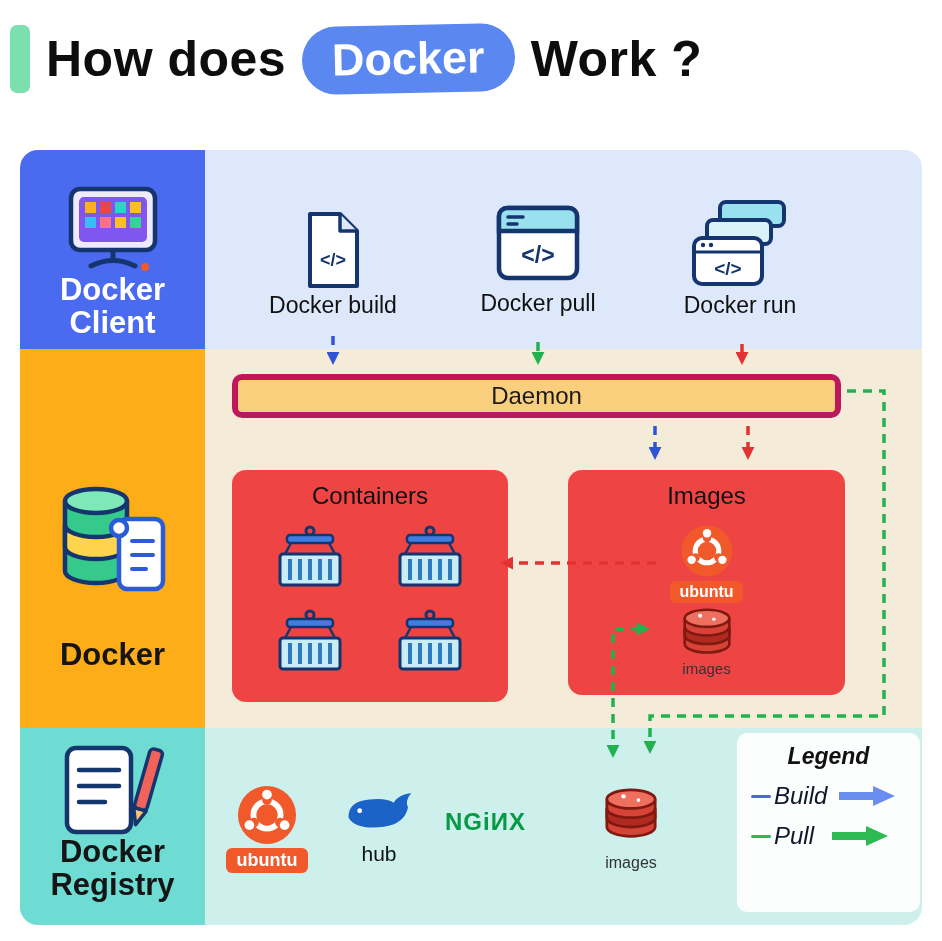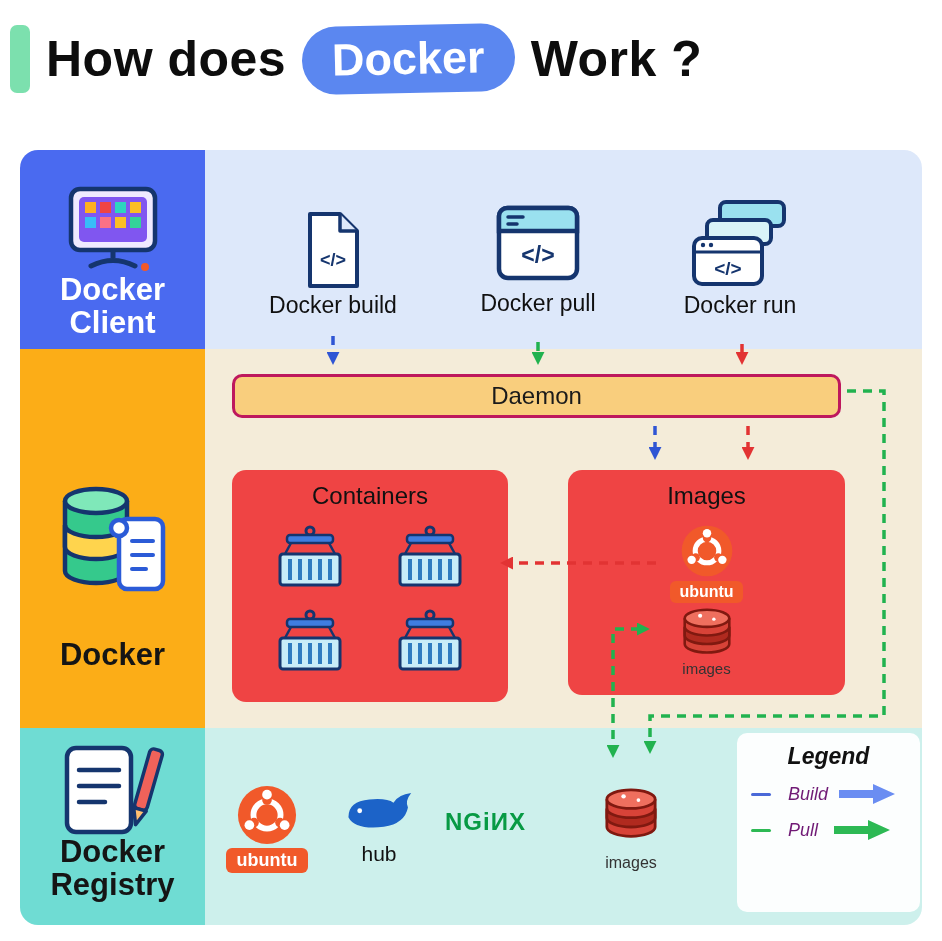--- a/index.html
+++ b/index.html
@@ -35,21 +35,21 @@
   .cmd-icon { position:absolute; }
   .icon-build { left:99px;  top:60px; }
   .icon-pull  { left:291px; top:55px; }
   .icon-run   { left:487px; top:50px; }
   .cmd-label { position:absolute; width:160px; text-align:center; font-size:23px; color:#101010; }
   .lbl-build { left:48px;  top:142px; }
   .lbl-pull  { left:253px; top:140px; }
   .lbl-run   { left:455px; top:142px; }
 
   
-  .daemon-bar { position:absolute; left:27px; top:25px; width:609px; height:44px; background:#f9ce7d; border:3px solid #be185d; border-radius:10px; display:flex; align-items:center; justify-content:center; font-size:24px; color:#1a1a1a; }
+  .daemon-bar { position:absolute; left:27px; top:25px; width:609px; height:44px; background:#f9ce7d; border:6px solid #be185d; border-radius:10px; display:flex; align-items:center; justify-content:center; font-size:24px; color:#1a1a1a; }
   .host-card { position:absolute; background:#ef4444; border-radius:14px; }
   .containers-card { left:27px;  top:121px; width:276px; height:232px; }
   .images-card     { left:363px; top:121px; width:277px; height:225px; display:flex; flex-direction:column; align-items:center; }
   .card-title { text-align:center; margin-top:12px; font-size:24px; color:#111; font-weight:400; }
   .containers-grid { display:grid; grid-template-columns:repeat(2,78px); column-gap:42px; row-gap:18px; justify-content:center; margin-top:14px; }
   .ubuntu-badge { display:inline-block; background:#f1592a; color:#fff; font-weight:700; border-radius:6px; padding:2px 9px; font-size:16px; }
   .images-caption { font-size:15px; color:#333; }
 
   
   .reg-group { position:absolute; text-align:center; }
@@ -61,21 +61,21 @@
   .reg-images { left:394px; top:60px; width:64px; }
   .reg-images .images-caption { display:block; margin-top:14px; font-size:16px; }
   svg { display:block; margin:0 auto; }
 
   
   .legend-card { position:absolute; left:532px; top:5px; width:183px; height:179px; background:rgba(255,255,255,0.93); border-radius:10px;font-style:italic; }
   .legend-title { text-align:center; margin-top:10px; font-size:23px; font-weight:700; color:#111; }
   .legend-row { display:flex; align-items:center; margin:12px 12px 0 14px; }
   .legend-row:first-of-type { margin-top:16px; }
   .legend-dash { width:20px; height:3px; border-radius:2px; }
-  .legend-label { font-size:18px; color:#701a75; margin-left:17px; }
+  .legend-label { font-size:24px; color:#0f172a; margin-left:3px; }
   .legend-arrow { margin-left:auto; }
   .dash-build { background:#4a69d8; }
   .dash-pull  { background:#2db954; }
   .dash-run   { background:#e8446e; }
 
   
   .overlay { position:absolute; left:0; top:0; z-index:10; pointer-events:none; }
 </style>
 </head>
 <body>

